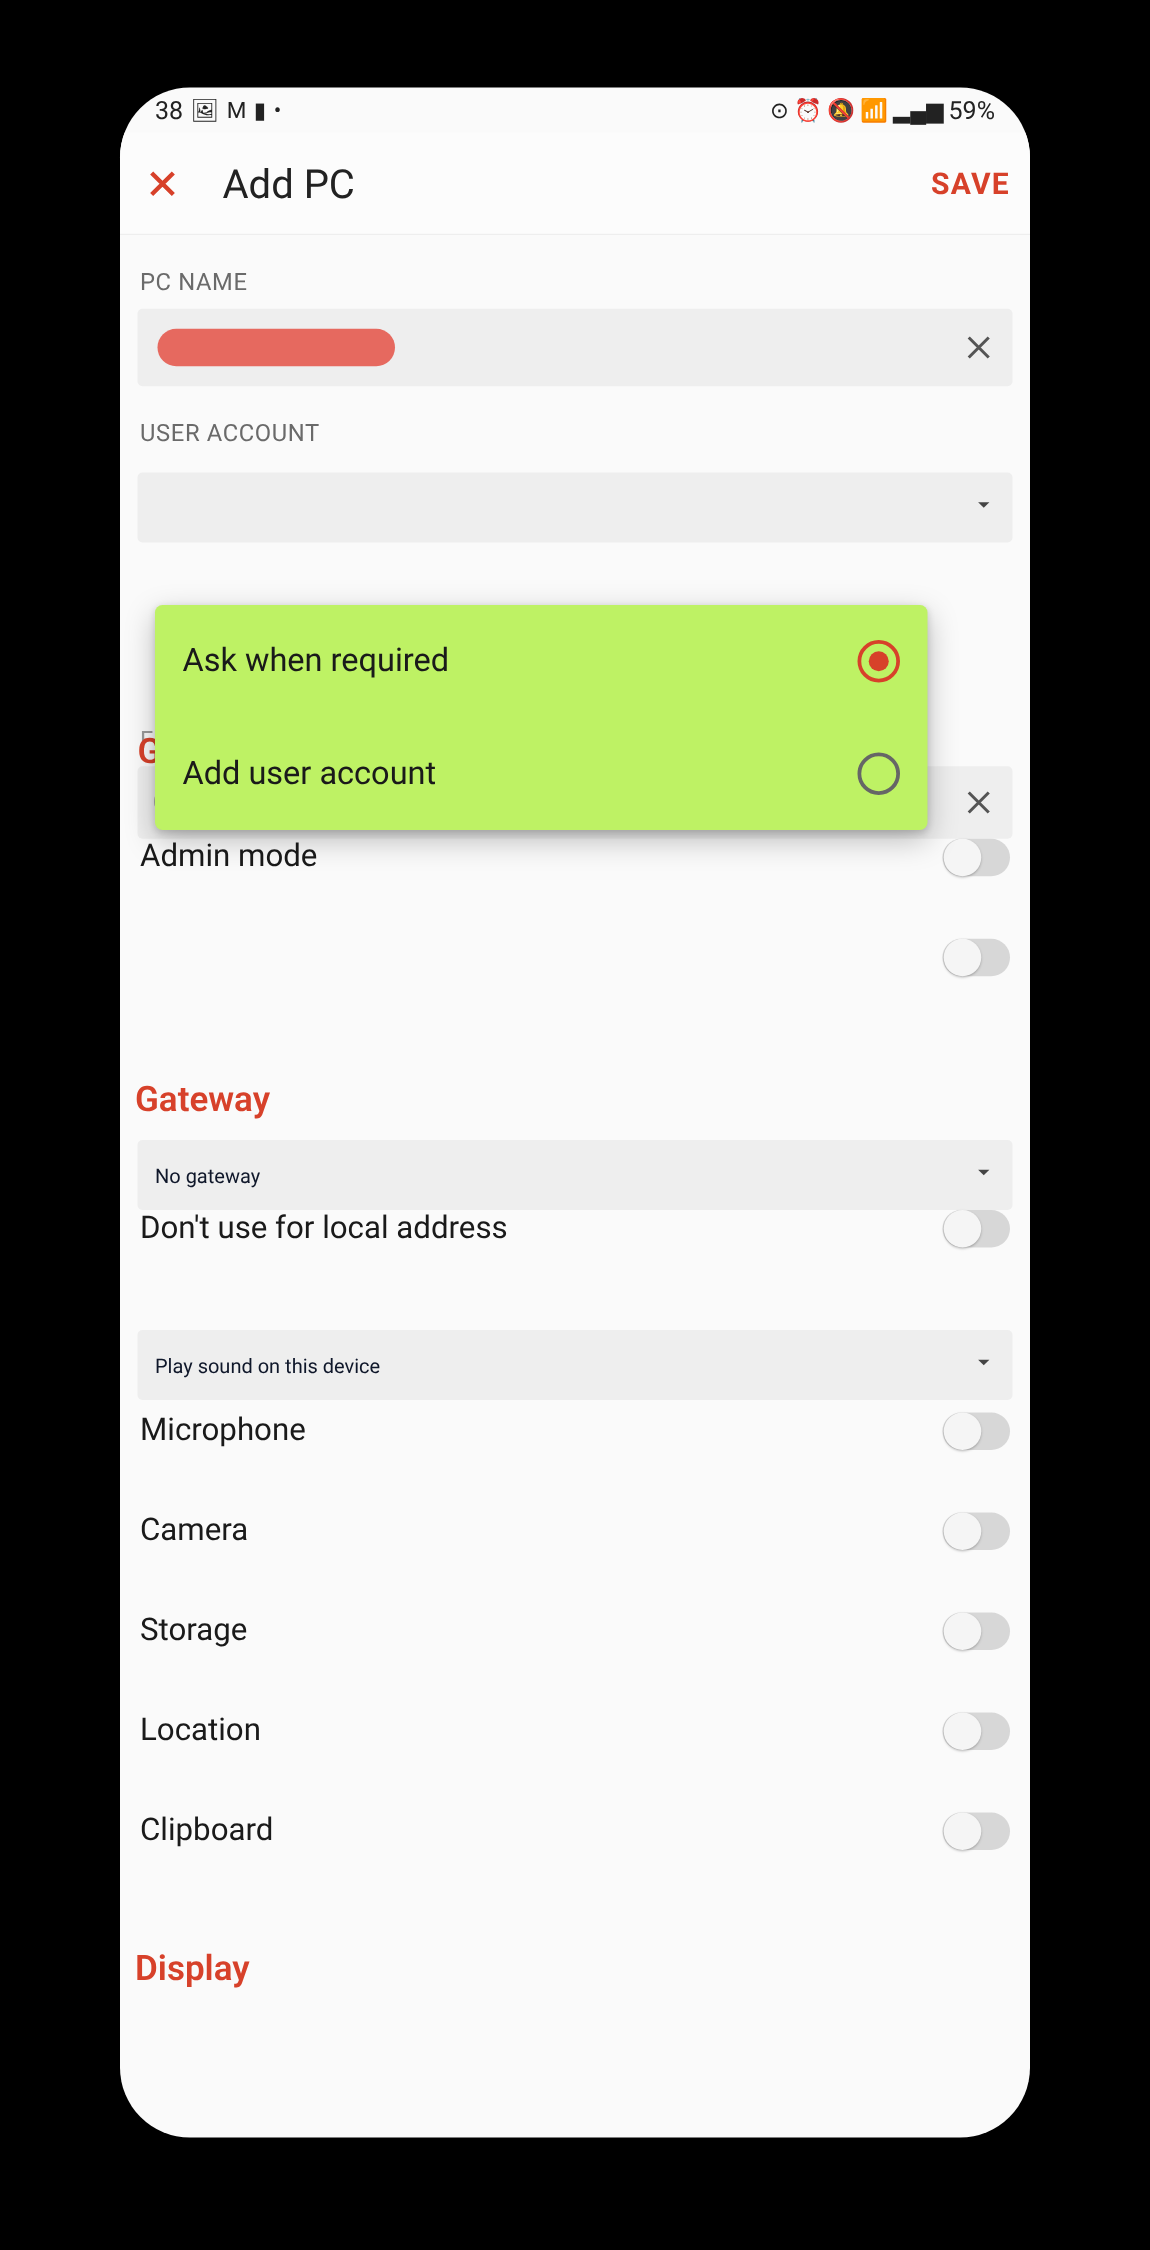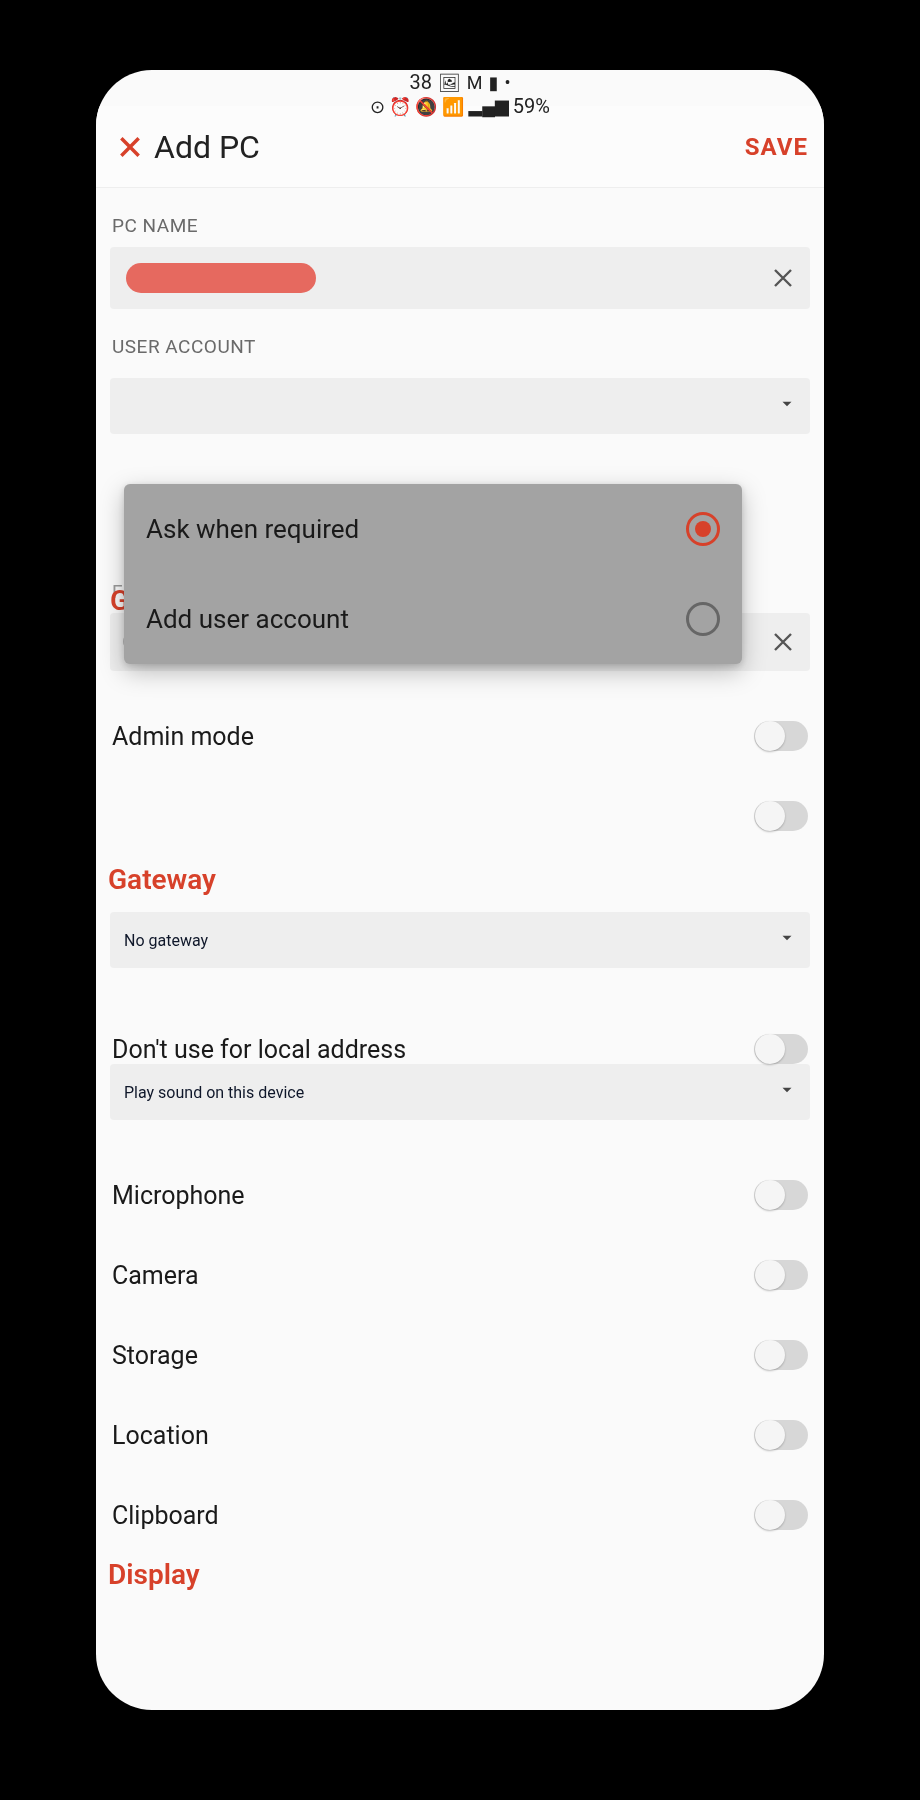--- a/index.html
+++ b/index.html
@@ -9,25 +9,24 @@
     left: 96px; top: 70px;
     width: 728px; height: 1640px;
     background: #fafafa;
     border-radius: 56px;
     overflow: hidden;
   }
   
   .statusbar {
     height: 36px;
     display: flex; align-items: center;
-    padding: 0 28px;
+    padding: 12px 28px;
     font-size: 20px;
     color: #222;
     justify-content: space-between;
-    flex-direction: column;
   }
   .status-left { display:flex; align-items:center; gap:6px;}
   .status-right { display:flex; align-items:center; gap:4px;}
   .status-icon { font-size: 18px; color:#222; }
   
   .titlebar {
     height: 82px;
     display:flex; align-items:center;
     padding: 0 16px 0 10px;
     border-bottom: 1px solid #eee;
@@ -35,20 +34,21 @@
   }
   .close-x {
     width: 48px; height:48px;
     display:flex; align-items:center; justify-content:center;
     color:#d7412a;
   }
   .close-x svg { width:26px; height:26px; stroke:#d7412a; stroke-width:3.2; }
   .title {
     font-size: 32px;
     color:#222;
+    margin-left: 24px;
     font-weight: 400;
   }
   .save {
     margin-left:auto;
     color:#d7412a;
     font-size: 24px;
     letter-spacing: 1px;
     font-weight: 700;
   }
   
@@ -98,21 +98,21 @@
   .caret svg { width:18px; height:18px; fill:#444; }
   .section-title {
     color:#d7412a;
     font-size: 28px;
     font-weight: 600;
     padding: 32px 16px 16px 12px;
   }
   .section-title.partial { padding-top: 28px; }
   .toggle-row {
     height: 80px;
-    display:flex; align-items:flex-end;
+    display:flex; align-items:flex-start;
     padding: 0 16px;
     font-size: 25px;
     color:#1a1a1a;
   }
   .toggle {
     margin-left:auto;
     width: 54px; height:30px;
     background:#d7d7d7;
     border-radius: 16px;
     position:relative;
@@ -122,21 +122,21 @@
     width:30px; height:30px;
     background:#f5f5f5;
     border-radius:50%;
     box-shadow: 0 1px 2px rgba(0,0,0,.25);
   }
   
   .popup {
     position:absolute;
     left: 28px; top: 296px;
     width: 618px;
-    background:#a3a3a3;
+    background:#bef264;
     border-radius: 6px;
     box-shadow: 0 8px 24px rgba(0,0,0,.25), 0 2px 6px rgba(0,0,0,.15);
     z-index: 50;
   }
   .popup-item {
     height: 90px;
     display:flex; align-items:center;
     padding: 0 22px;
     font-size: 26px;
     color:#1a1a1a;

